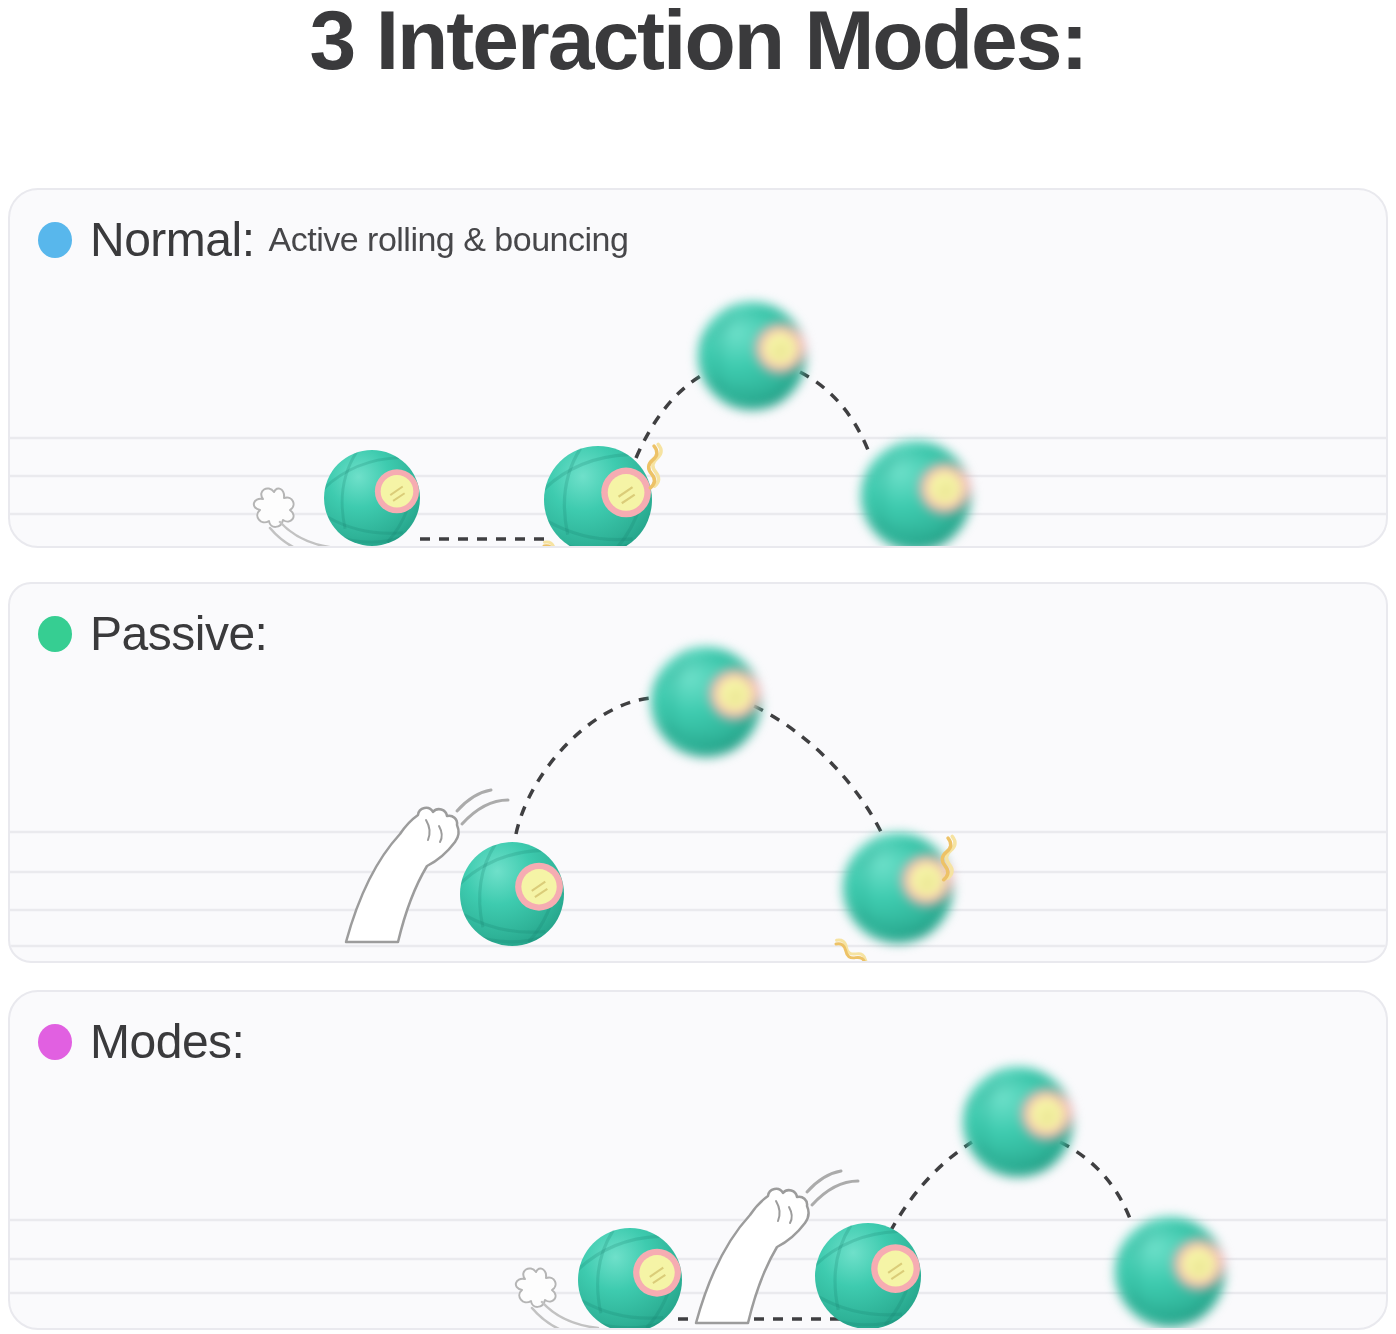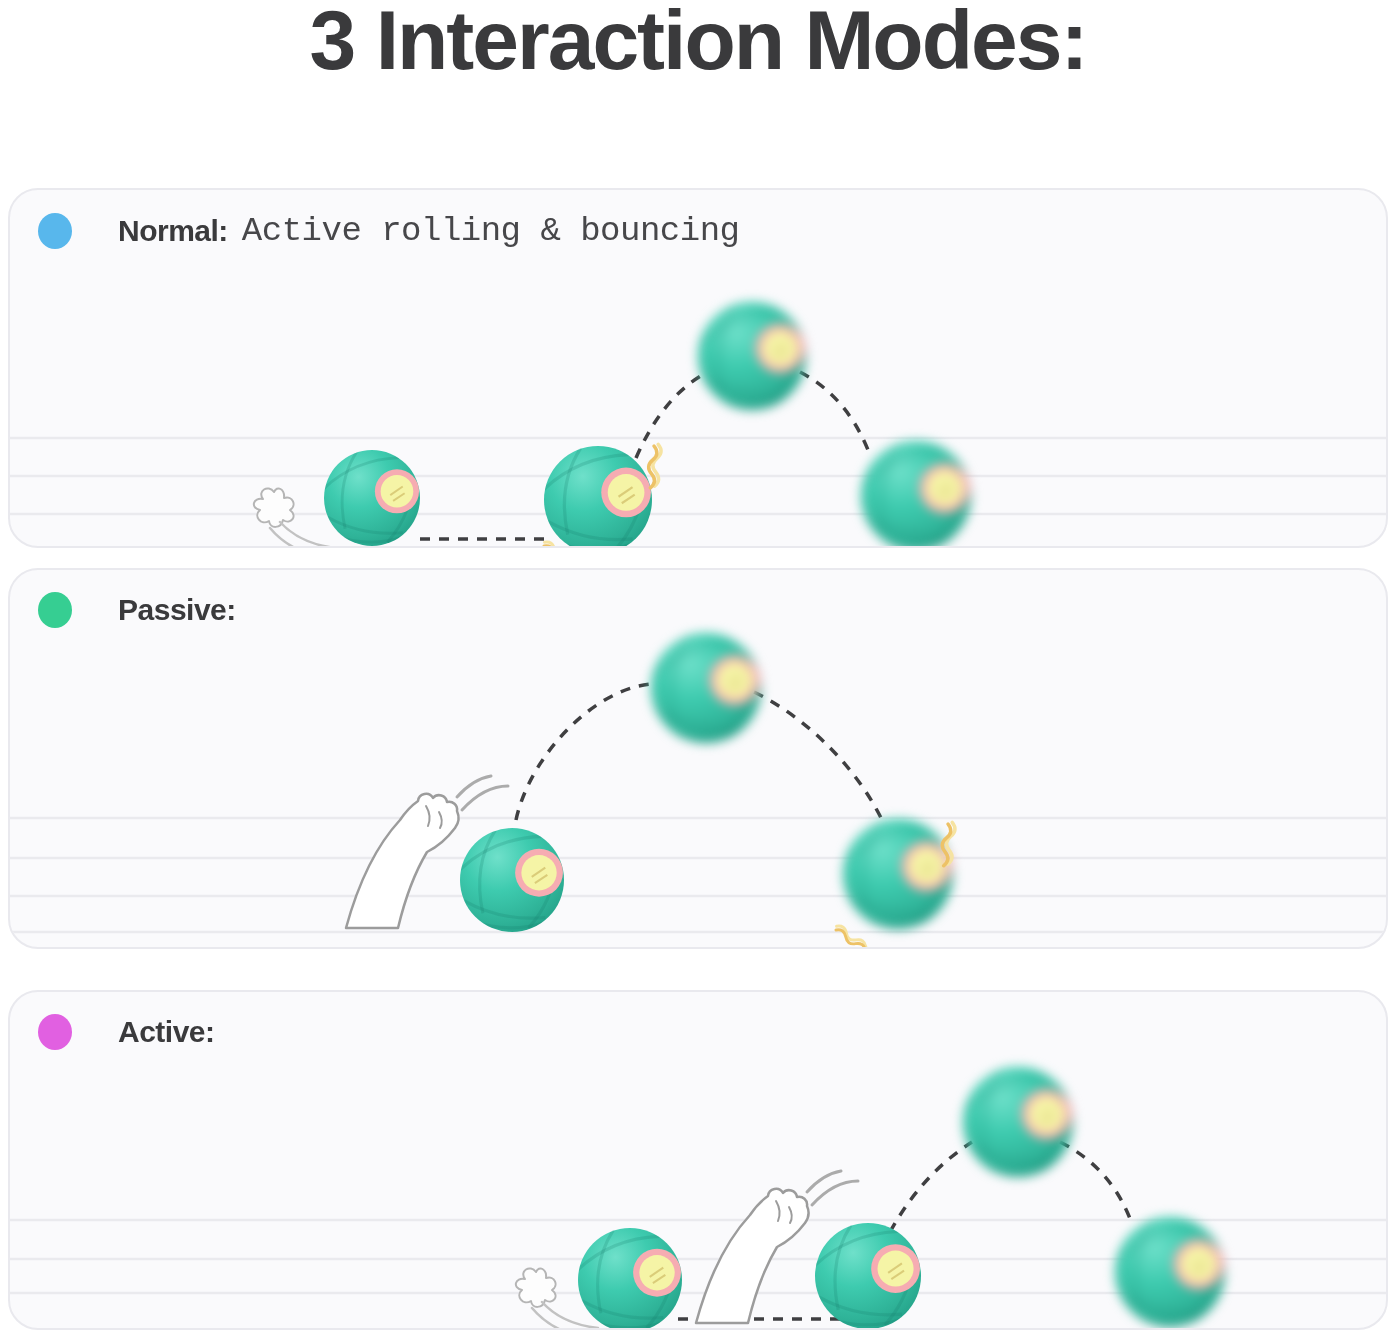--- a/index.html
+++ b/index.html
@@ -11,29 +11,29 @@
     position:absolute;top:-8px;left:0;width:100%;margin:0;
     text-align:center;font-size:84px;font-weight:bold;letter-spacing:-2px;
     color:#3a3a3c;
   }
   .panel{
     position:absolute;left:8px;width:1376px;
     background:#fafafc;border:2px solid #e9e9ee;border-radius:30px;
     overflow:hidden;
   }
   #panel-normal {top:188px;height:356px;}
-  #panel-passive{top:568px;height:377px;}
+  #panel-passive{top:582px;height:377px;border-radius:23px;}
   #panel-gentle {top:990px;height:336px;}
   .panel-header{
     position:absolute;top:22px;left:28px;z-index:5;
     display:flex;align-items:center;gap:18px;
   }
   .dot{width:34px;height:36px;border-radius:50%;flex:0 0 auto;}
-  .mode-name{font-size:30px;font-weight:bold;color:#3a3a3c;letter-spacing:-0.5px;margin-left:28px;}
-  .mode-desc{font-size:34px;font-weight:normal;color:#47474a;margin-left:-4px;letter-spacing:-0.5px;font-family:Liberation Mono, monospace;}
+  .mode-name{font-size:48px;font-weight:normal;color:#3a3a3c;letter-spacing:-0.5px;}
+  .mode-desc{font-size:34px;font-weight:normal;color:#47474a;margin-left:-4px;letter-spacing:-0.5px;}
   .scene{position:absolute;left:0;top:0;width:100%;height:100%;display:block;}
   .blur{filter:blur(5px);}
 </style>
 </head>
 <body>
 
 <svg width="0" height="0" style="position:absolute" aria-hidden="true">
   <defs>
     <radialGradient id="ballgrad" cx="36%" cy="28%" r="80%">
       <stop offset="0%" stop-color="#6fe0ca"></stop>
@@ -161,15 +161,15 @@
     </g>
     <use href="#swoosh-sym" transform="translate(528,296)"></use>
     <use href="#paw-sym" transform="translate(350,-27)"></use>
     <use href="#ball-sym" transform="translate(620,288) scale(1.04)"></use>
     <use href="#ball-sym" transform="translate(858,284) scale(1.06)"></use>
     <use href="#ball-sym" transform="translate(1008,130) scale(1.1)" class="blur"></use>
     <use href="#ball-sym" transform="translate(1160,280) scale(1.1)" class="blur"></use>
   </svg>
   <div class="panel-header">
     <span class="dot" style="background: rgb(225, 96, 225);"></span>
-    <span class="mode-name">Active:</span>
+    <span class="mode-name">Modes:</span>
   </div>
 </section>
 
 </body></html>

